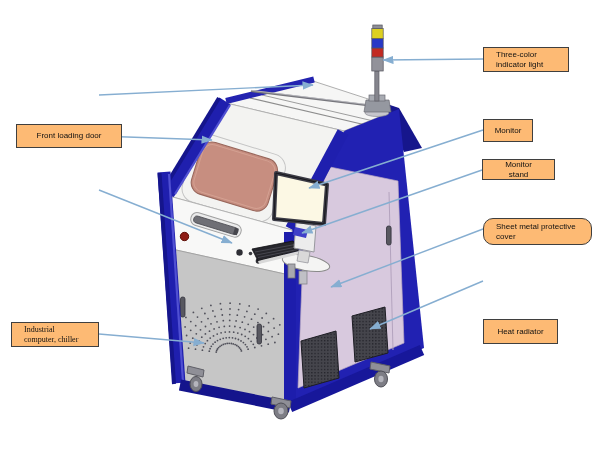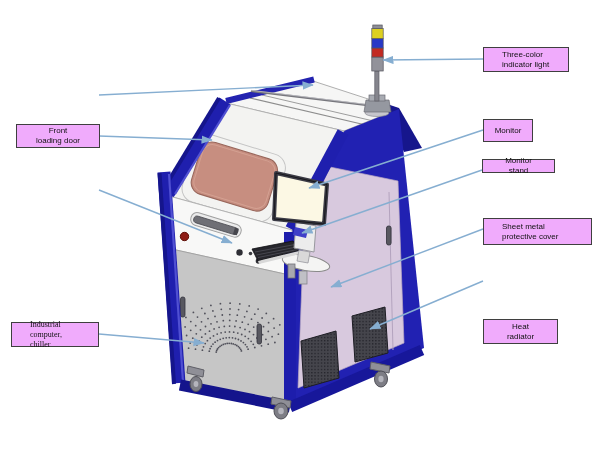--- a/index.html
+++ b/index.html
@@ -1,21 +1,21 @@
 <!DOCTYPE html>
 <html style="--frame-blue: #2121b2; --frame-blue-dark: #16168c; --panel-lavender: #d8c9de; --window-salmon: #c78e80; --door-gray: #c6c6c6; --arrow-blue: #86aed1; --light-yellow: #ddd021; --light-blue-segment: #2838c6; --light-red: #c22a22;"><head>
 <meta charset="utf-8">
 <style>
   html,body{margin:0;padding:0;background:#fff;}
   #stage{position:relative;width:600px;height:460px;background:#fff;overflow:hidden;
          font-family:"Liberation Sans","DejaVu Sans",sans-serif;}
   #machine-svg{position:absolute;left:0;top:0;}
-  .callout{position:absolute;box-sizing:border-box;background:#f0abfc;border:1px solid #3f3f3f;
+  .callout{position:absolute;box-sizing:border-box;background:#fdba74;border:1px solid #3f3f3f;
            font-size:8px;line-height:10px;color:#111;display:flex;align-items:center;
-           padding:2px 18px;}
+           padding:2px 12px;}
   .callout.center{justify-content:center;text-align:center;}
   .c-frame{fill:var(--frame-blue,#2121b2);}
   .c-frame-dark{fill:var(--frame-blue-dark,#16168c);}
   .c-lavender{fill:var(--panel-lavender,#d8c9de);}
   .c-salmon{fill:var(--window-salmon,#c78e80);}
   .c-door{fill:var(--door-gray,#c6c6c6);}
   .s-arrow{stroke:var(--arrow-blue,#86aed1);stroke-width:1.4;fill:none;}
   .arrowhead{fill:var(--arrow-blue,#86aed1);}
 </style>
 </head>
@@ -300,21 +300,21 @@
     <line class="s-arrow" x1="99" y1="190" x2="232" y2="243" marker-end="url(#arr)"></line>
     <line class="s-arrow" x1="99" y1="334" x2="204" y2="343" marker-end="url(#arr)"></line>
     <line class="s-arrow" x1="483" y1="59" x2="383" y2="60" marker-end="url(#arr)"></line>
     <line class="s-arrow" x1="483" y1="130" x2="309" y2="188" marker-end="url(#arr)"></line>
     <line class="s-arrow" x1="482" y1="170" x2="302" y2="233" marker-end="url(#arr)"></line>
     <line class="s-arrow" x1="483" y1="229" x2="331" y2="287" marker-end="url(#arr)"></line>
     <line class="s-arrow" x1="483" y1="281" x2="370" y2="329" marker-end="url(#arr)"></line>
   </g>
 </svg>
 
-<div class="callout center" style="left:16px;top:124px;width:84px;height:24px;">Front loading door</div>
+<div class="callout center" style="left:16px;top:124px;width:106px;height:24px;">Front loading door</div>
 <div class="callout" style="left:11px;top:322px;width:88px;height:25px;font-family:Liberation Serif, serif;">Industrial computer, chiller</div>
 <div class="callout" style="left:483px;top:47px;width:86px;height:25px;">Three-color indicator light</div>
 <div class="callout center" style="left:483px;top:119px;width:50px;height:23px;">Monitor</div>
-<div class="callout center" style="left:482px;top:159px;width:73px;height:14px;">Monitor stand</div>
-<div class="callout" style="left:483px;top:218px;width:109px;height:27px;">Sheet metal protective cover</div>
+<div class="callout center" style="left:482px;top:159px;width:73px;height:21px;">Monitor stand</div>
+<div class="callout" style="left:483px;top:218px;width:109px;height:27px;border-radius:10px;">Sheet metal protective cover</div>
 <div class="callout center" style="left:483px;top:271px;width:75px;height:25px;margin-top:48px;">Heat radiator</div>
 
 </div>
 
 </body></html>

